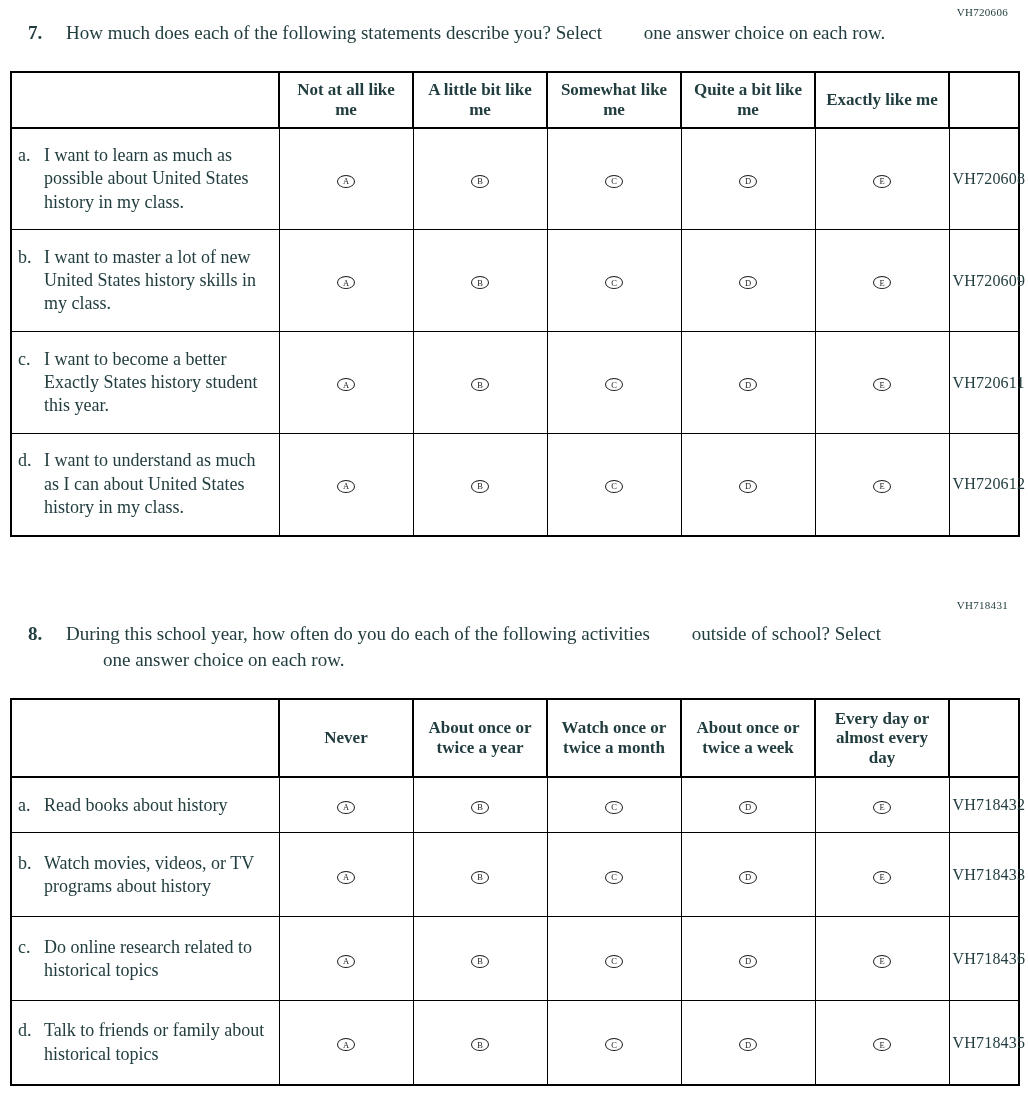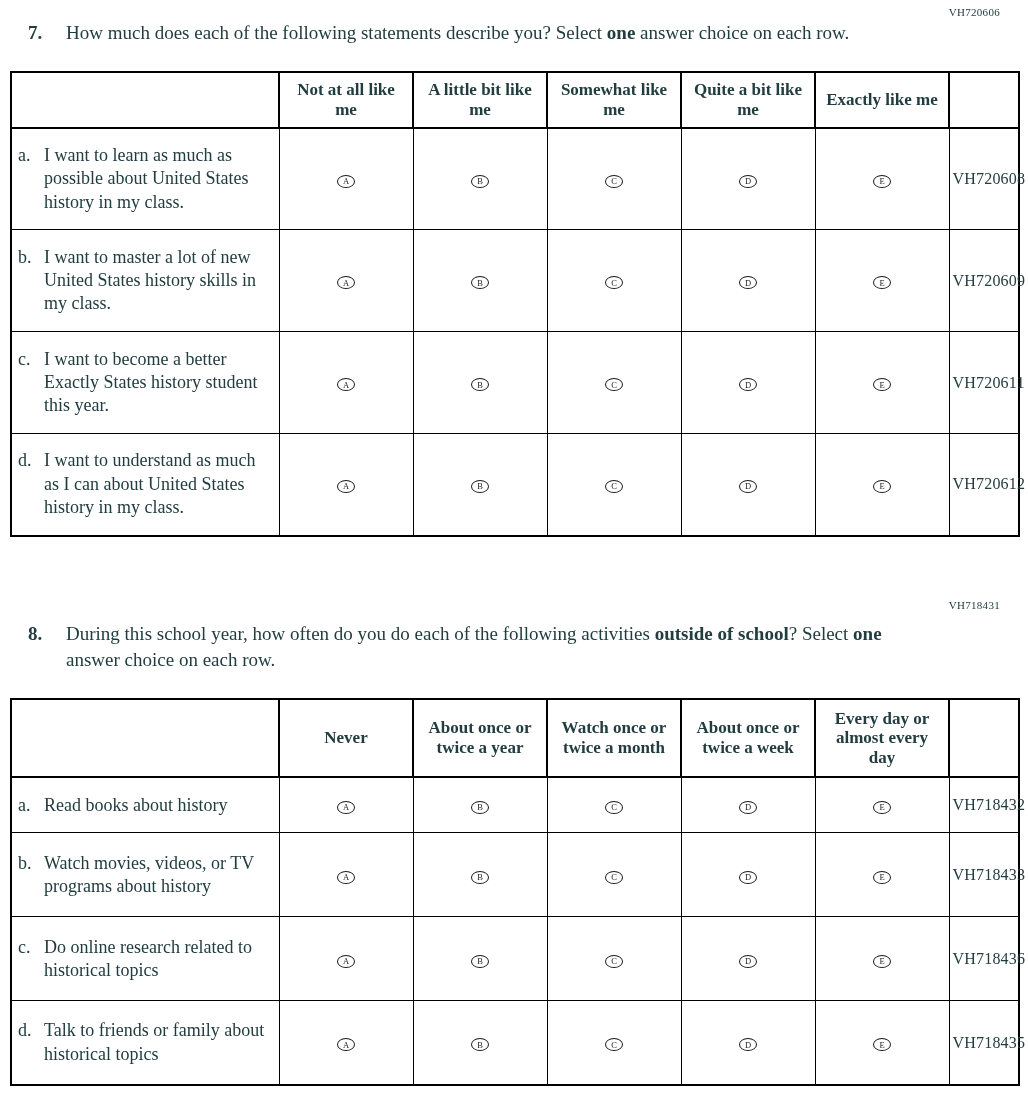--- a/index.html
+++ b/index.html
@@ -9,21 +9,21 @@
     background: #ffffff;
     width: 1028px;
   }
   body {
     font-family: "Liberation Serif", "DejaVu Serif", serif;
     color: #223d3f;
   }
   .page {
     width: 1028px;
     min-height: 1106px;
-    padding: 6px 22px 10px 10px;
+    padding: 6px 14px 10px 10px;
   }
   .form-code {
     text-align: right;
     font-size: 11px;
     letter-spacing: 0.3px;
     padding-right: 6px;
     line-height: 1.1;
   }
   .form-code.second {
     margin-top: 62px;
@@ -38,21 +38,21 @@
     font-size: 19px;
     width: 38px;
     flex: 0 0 38px;
     line-height: 1.4;
   }
   .qtext {
     font-size: 19px;
     line-height: 1.4;
     max-width: 850px;
   }
-  .qtext b { font-weight: bold; }
+  .qtext b { font-weight: normal; margin-left: 37px; }
 
   table.qtable {
     border-collapse: collapse;
     table-layout: fixed;
     width: 1008px;
     margin-top: 24px;
     border: 2px solid #000;
   }
   table.qtable th {
     border: 2px solid #000;

